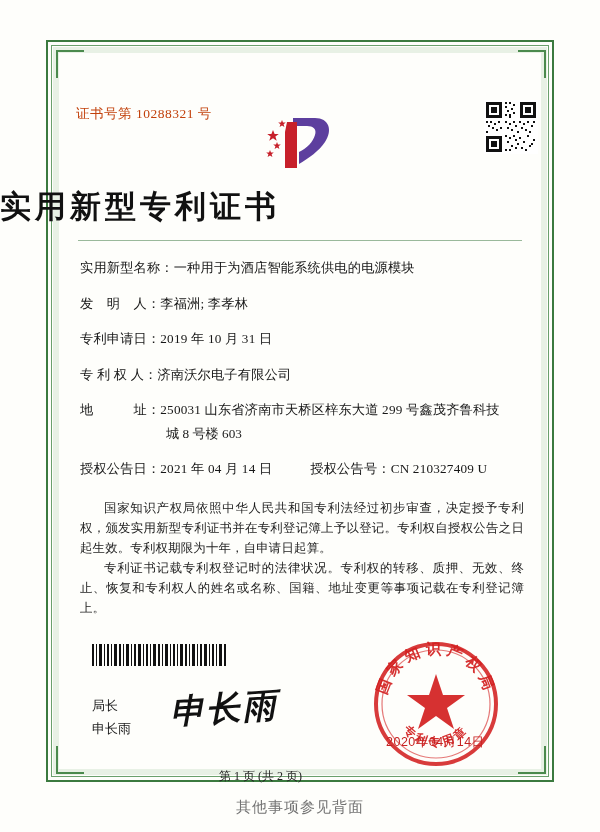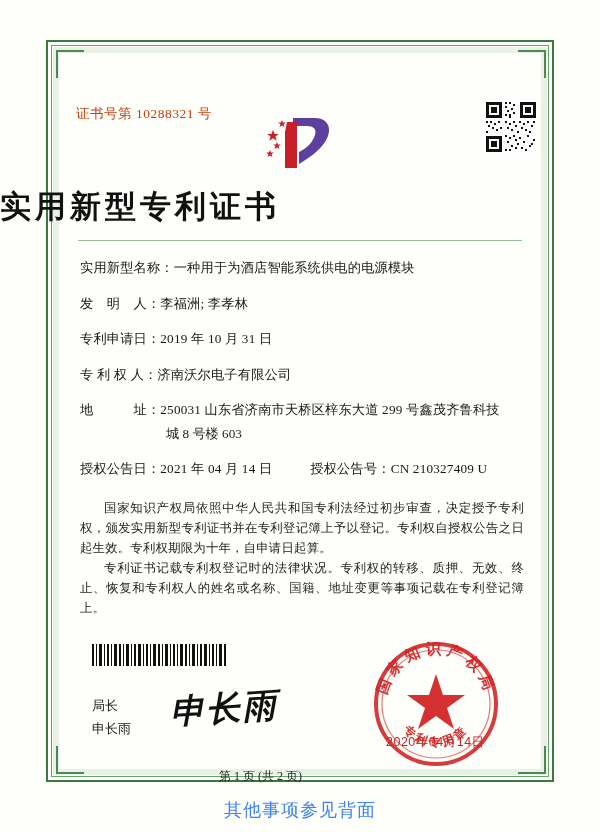--- a/index.html
+++ b/index.html
@@ -200,22 +200,22 @@
     width: 521px;
     text-align: center;
     font-size: 12px;
     color: #222;
   }
   .bottom-note {
     position: absolute;
     left: 0; top: 798px;
     width: 600px;
     text-align: center;
-    font-size: 18px;
-    color: #3b82f6;
+    font-size: 15px;
+    color: #737373;
     letter-spacing: 1px;
   }
 </style>
 </head>
 <body>
 
 <div class="page">
 
   <div class="frame-outer"></div>
   <div class="frame-inner"></div>

